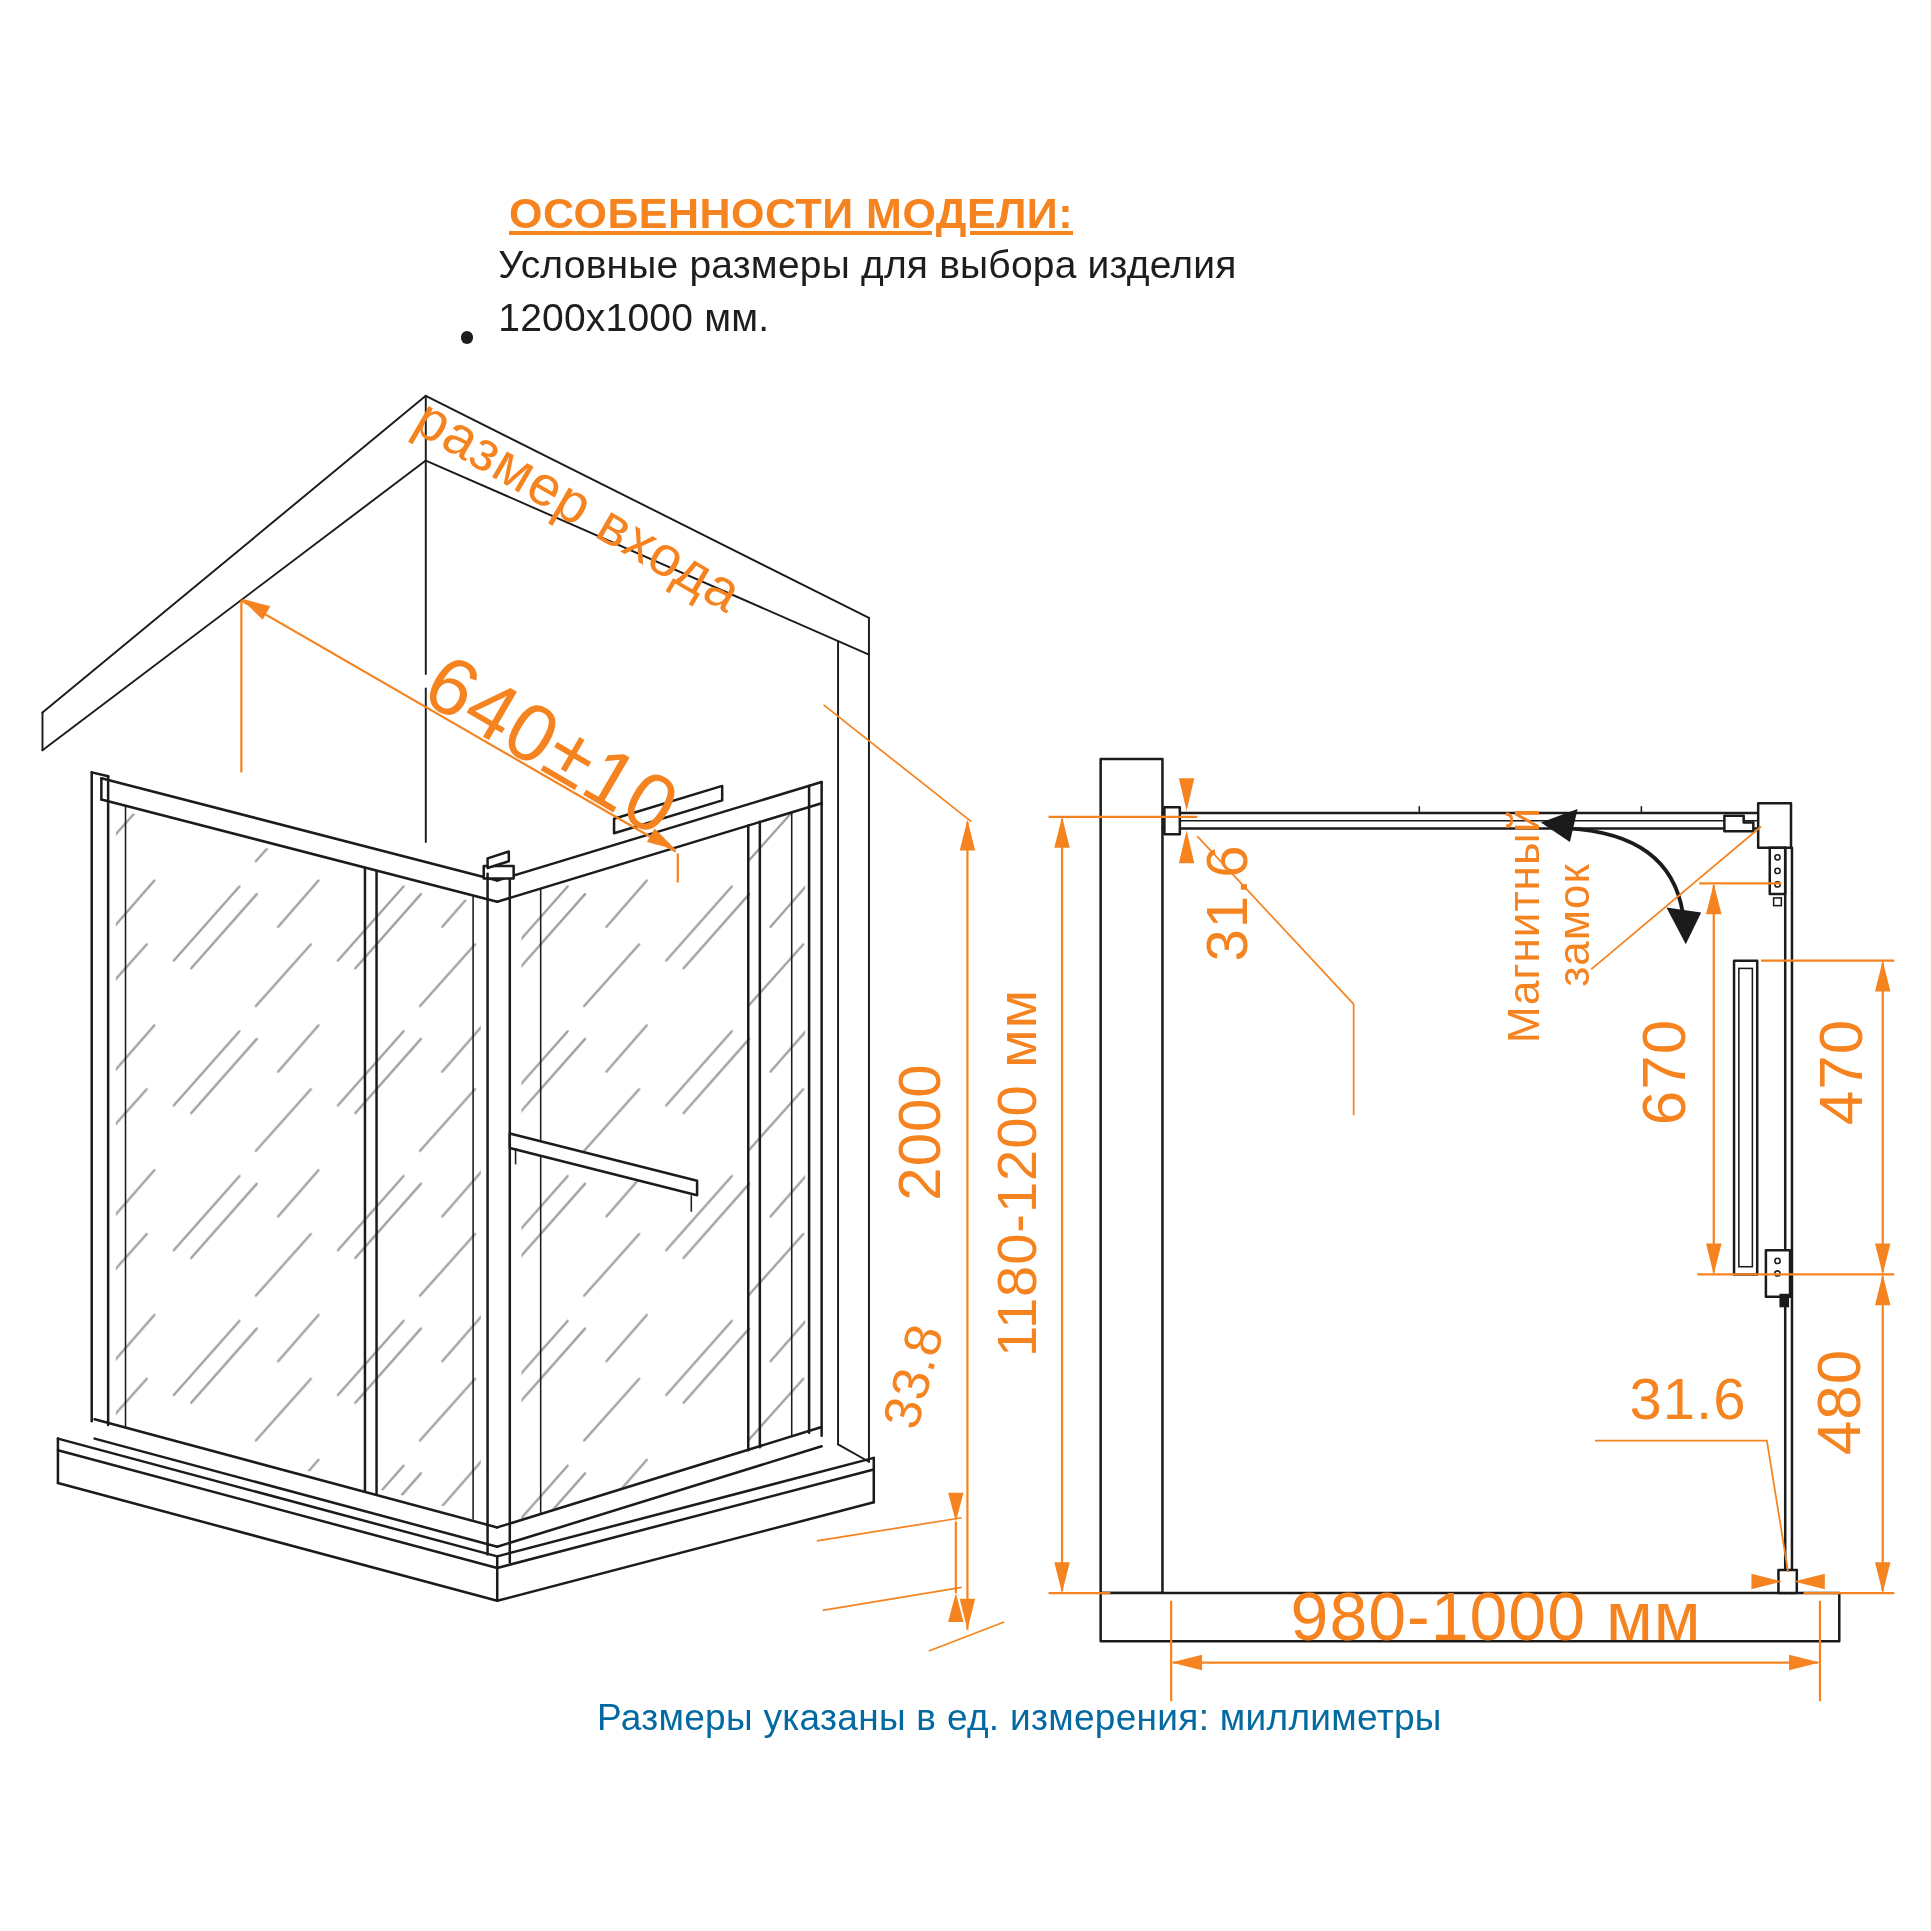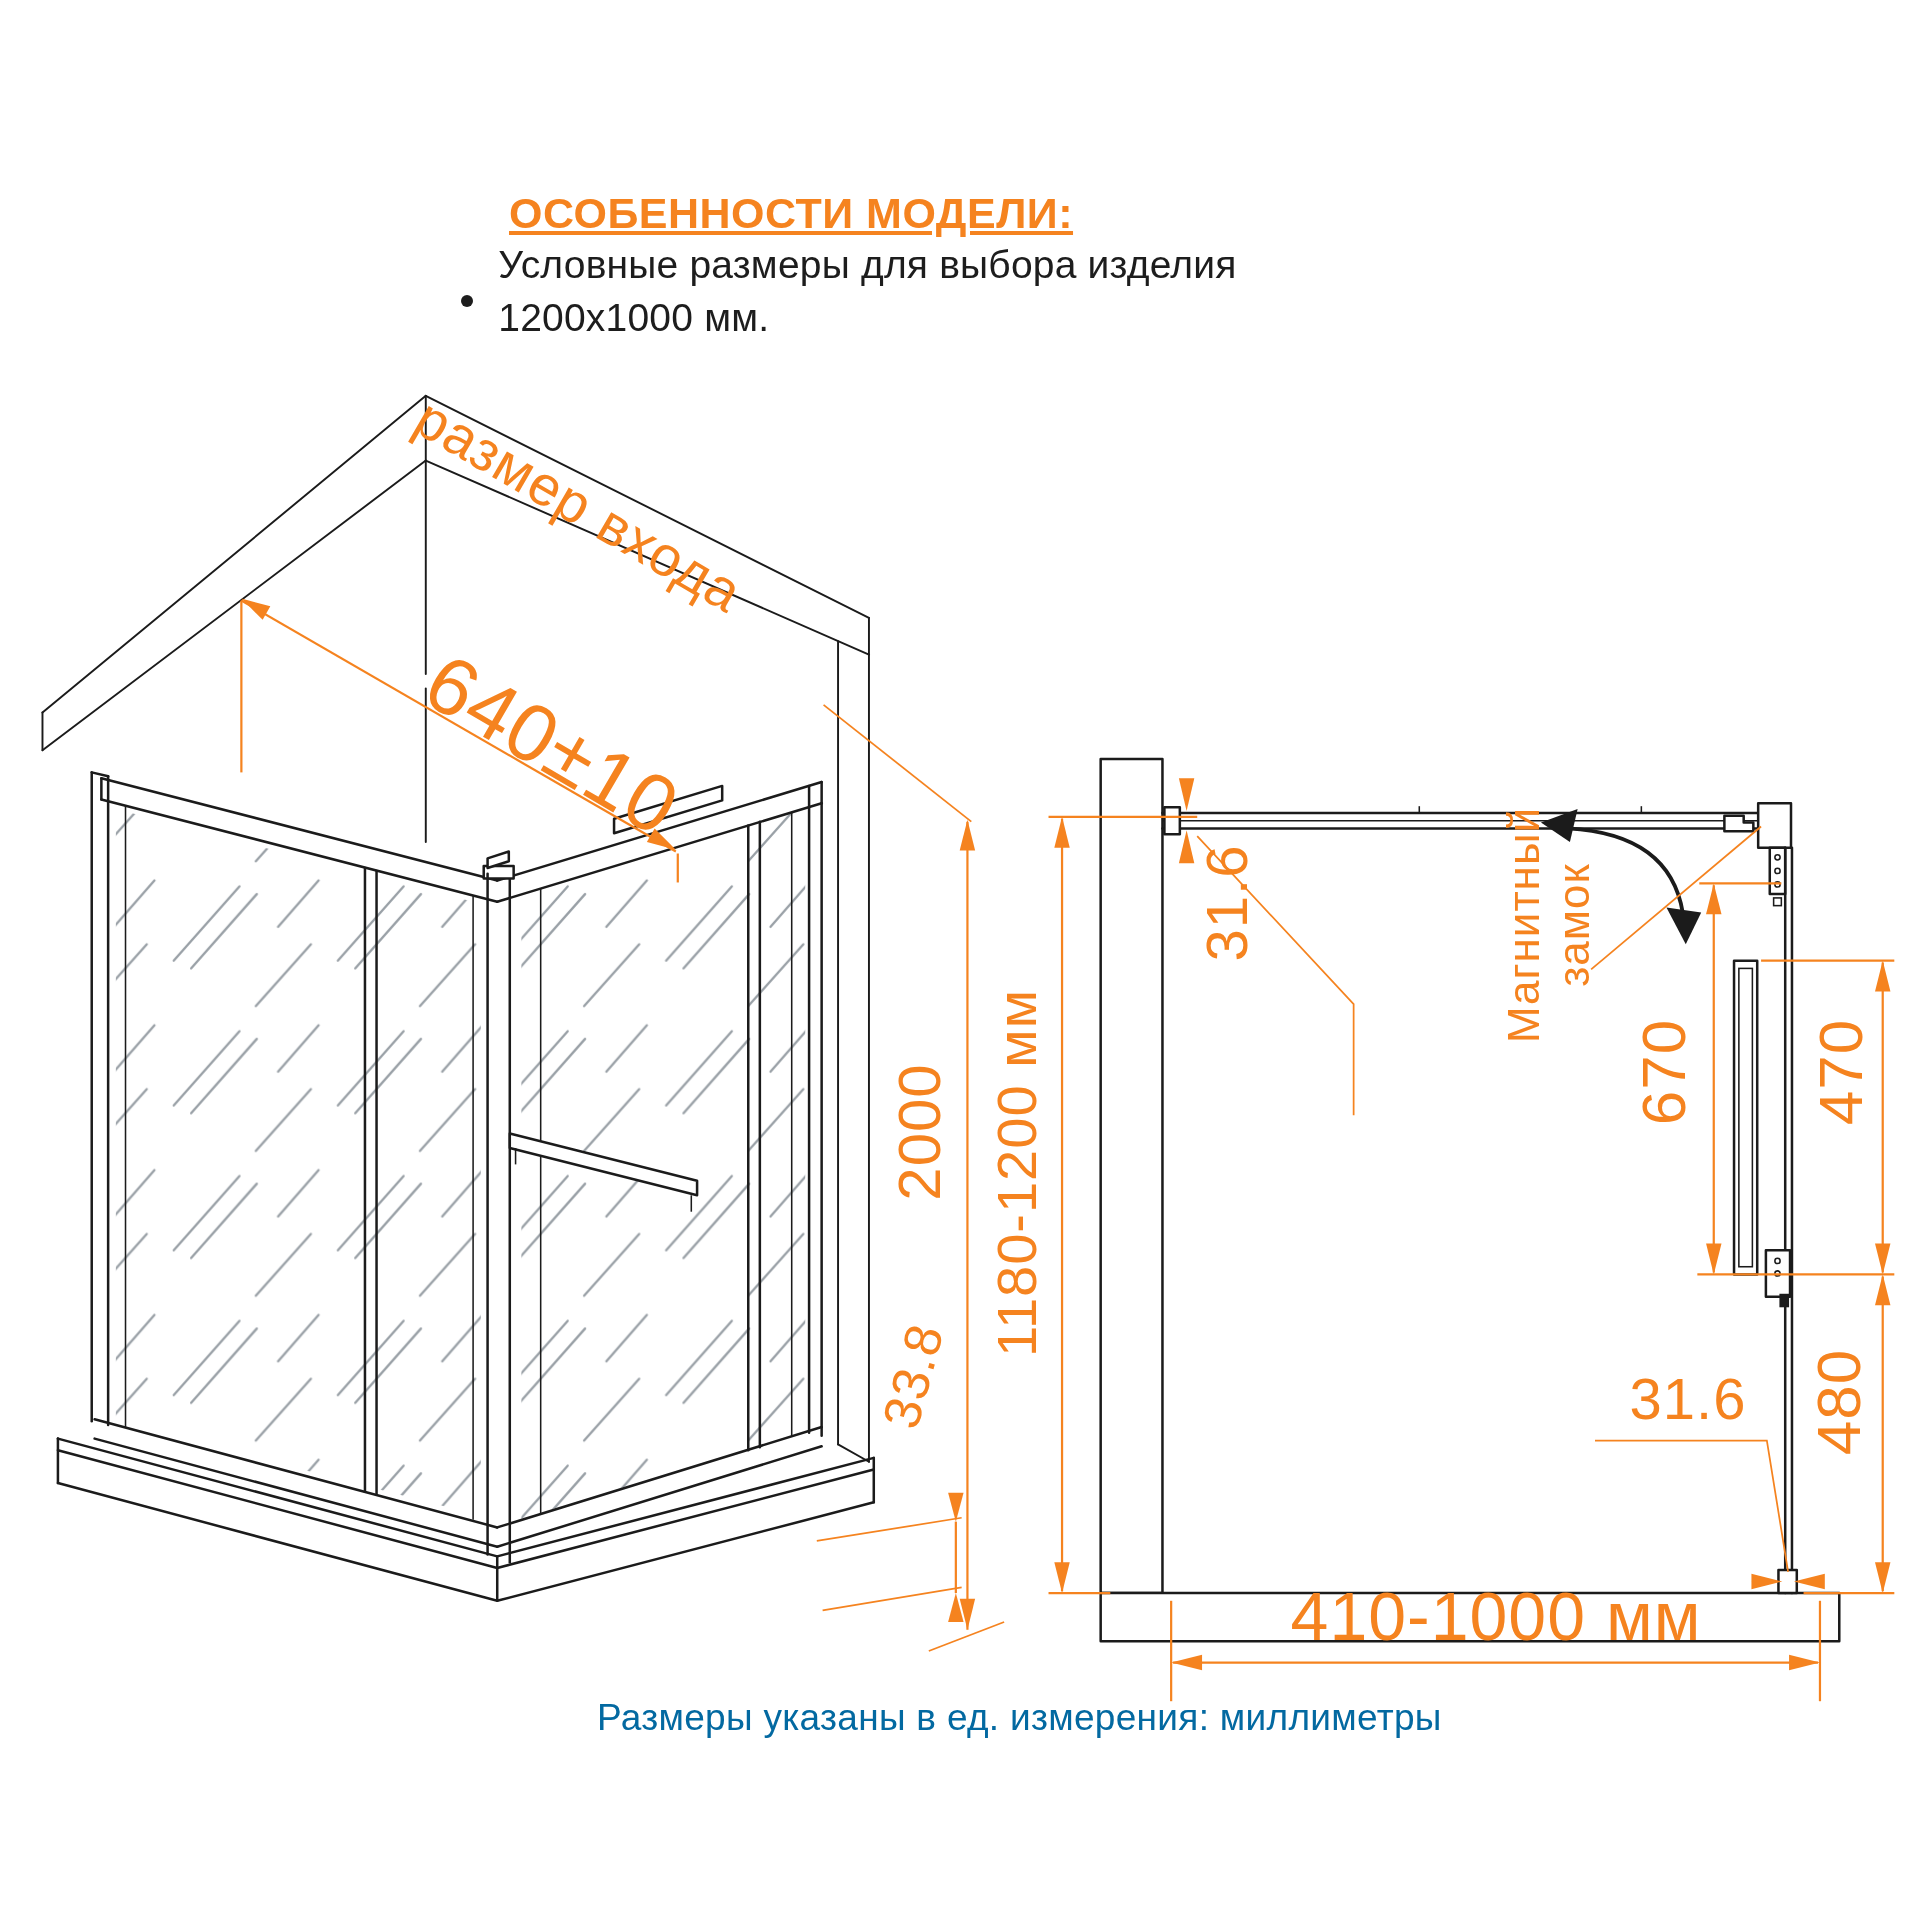--- a/index.html
+++ b/index.html
@@ -21,21 +21,21 @@
   .dimfill{fill:var(--accent);stroke:none}
   .inkfill{fill:var(--ink);stroke:none}
   .arc{stroke:var(--ink);stroke-width:4;fill:none}
   
   .title{
     position:absolute;left:509px;top:189px;color:var(--accent);
     font-weight:700;font-size:43px;letter-spacing:0.5px;white-space:nowrap;text-decoration:underline;
   }
   .bullets{position:absolute;left:452px;top:238px;width:985px;color:#1d1d1d;
     font-size:39px;line-height:53px;letter-spacing:0.2px}
-  .bullet-row{display:flex;align-items:center}
+  .bullet-row{display:flex;align-items:flex-end}
   .dot{width:12.6px;height:12.6px;border-radius:50%;background:#1d1d1d;margin:20px 25px 0 8.7px;flex:none}
   .footer{position:absolute;left:597px;top:1697px;color:#0369a1;font-size:37px;letter-spacing:0.3px;white-space:nowrap}
   .lbl{position:absolute;color:var(--accent);font-weight:500;letter-spacing:1px;white-space:nowrap;
     transform:translate(-50%,-50%)}
   .rotm90{transform:translate(-50%,-50%) rotate(-90deg)}
   .rot30{transform:translate(-50%,-50%) rotate(30.2deg)}
   .rotm75{transform:translate(-50%,-50%) rotate(-75deg)}
   .lock-lbl{text-align:center;line-height:50px}
 </style>
 </head>
@@ -263,16 +263,16 @@
 <div class="lbl rotm90" style="left:1016px;top:1173px;font-size:56px">1180-1200 мм</div>
 <div class="lbl rotm90" style="left:1226px;top:903px;font-size:58px">31.6</div>
 <div class="lbl rotm90 lock-lbl" style="left:1549px;top:925px;font-size:44px">
   <div>Магнитный</div>
   <div>замок</div>
 </div>
 <div class="lbl rotm90" style="left:1663px;top:1072px;font-size:62px">670</div>
 <div class="lbl rotm90" style="left:1840px;top:1072px;font-size:62px">470</div>
 <div class="lbl rotm90" style="left:1838px;top:1402px;font-size:62px">480</div>
 <div class="lbl" style="left:1688px;top:1398px;font-size:58px">31.6</div>
-<div class="lbl" style="left:1496px;top:1616px;font-size:68px">410-1000 мм</div>
+<div class="lbl" style="left:1496px;top:1616px;font-size:68px">980-1000 мм</div>
 
 <div class="footer">Размеры указаны в ед. измерения: миллиметры</div>
 
 
 </body></html>

